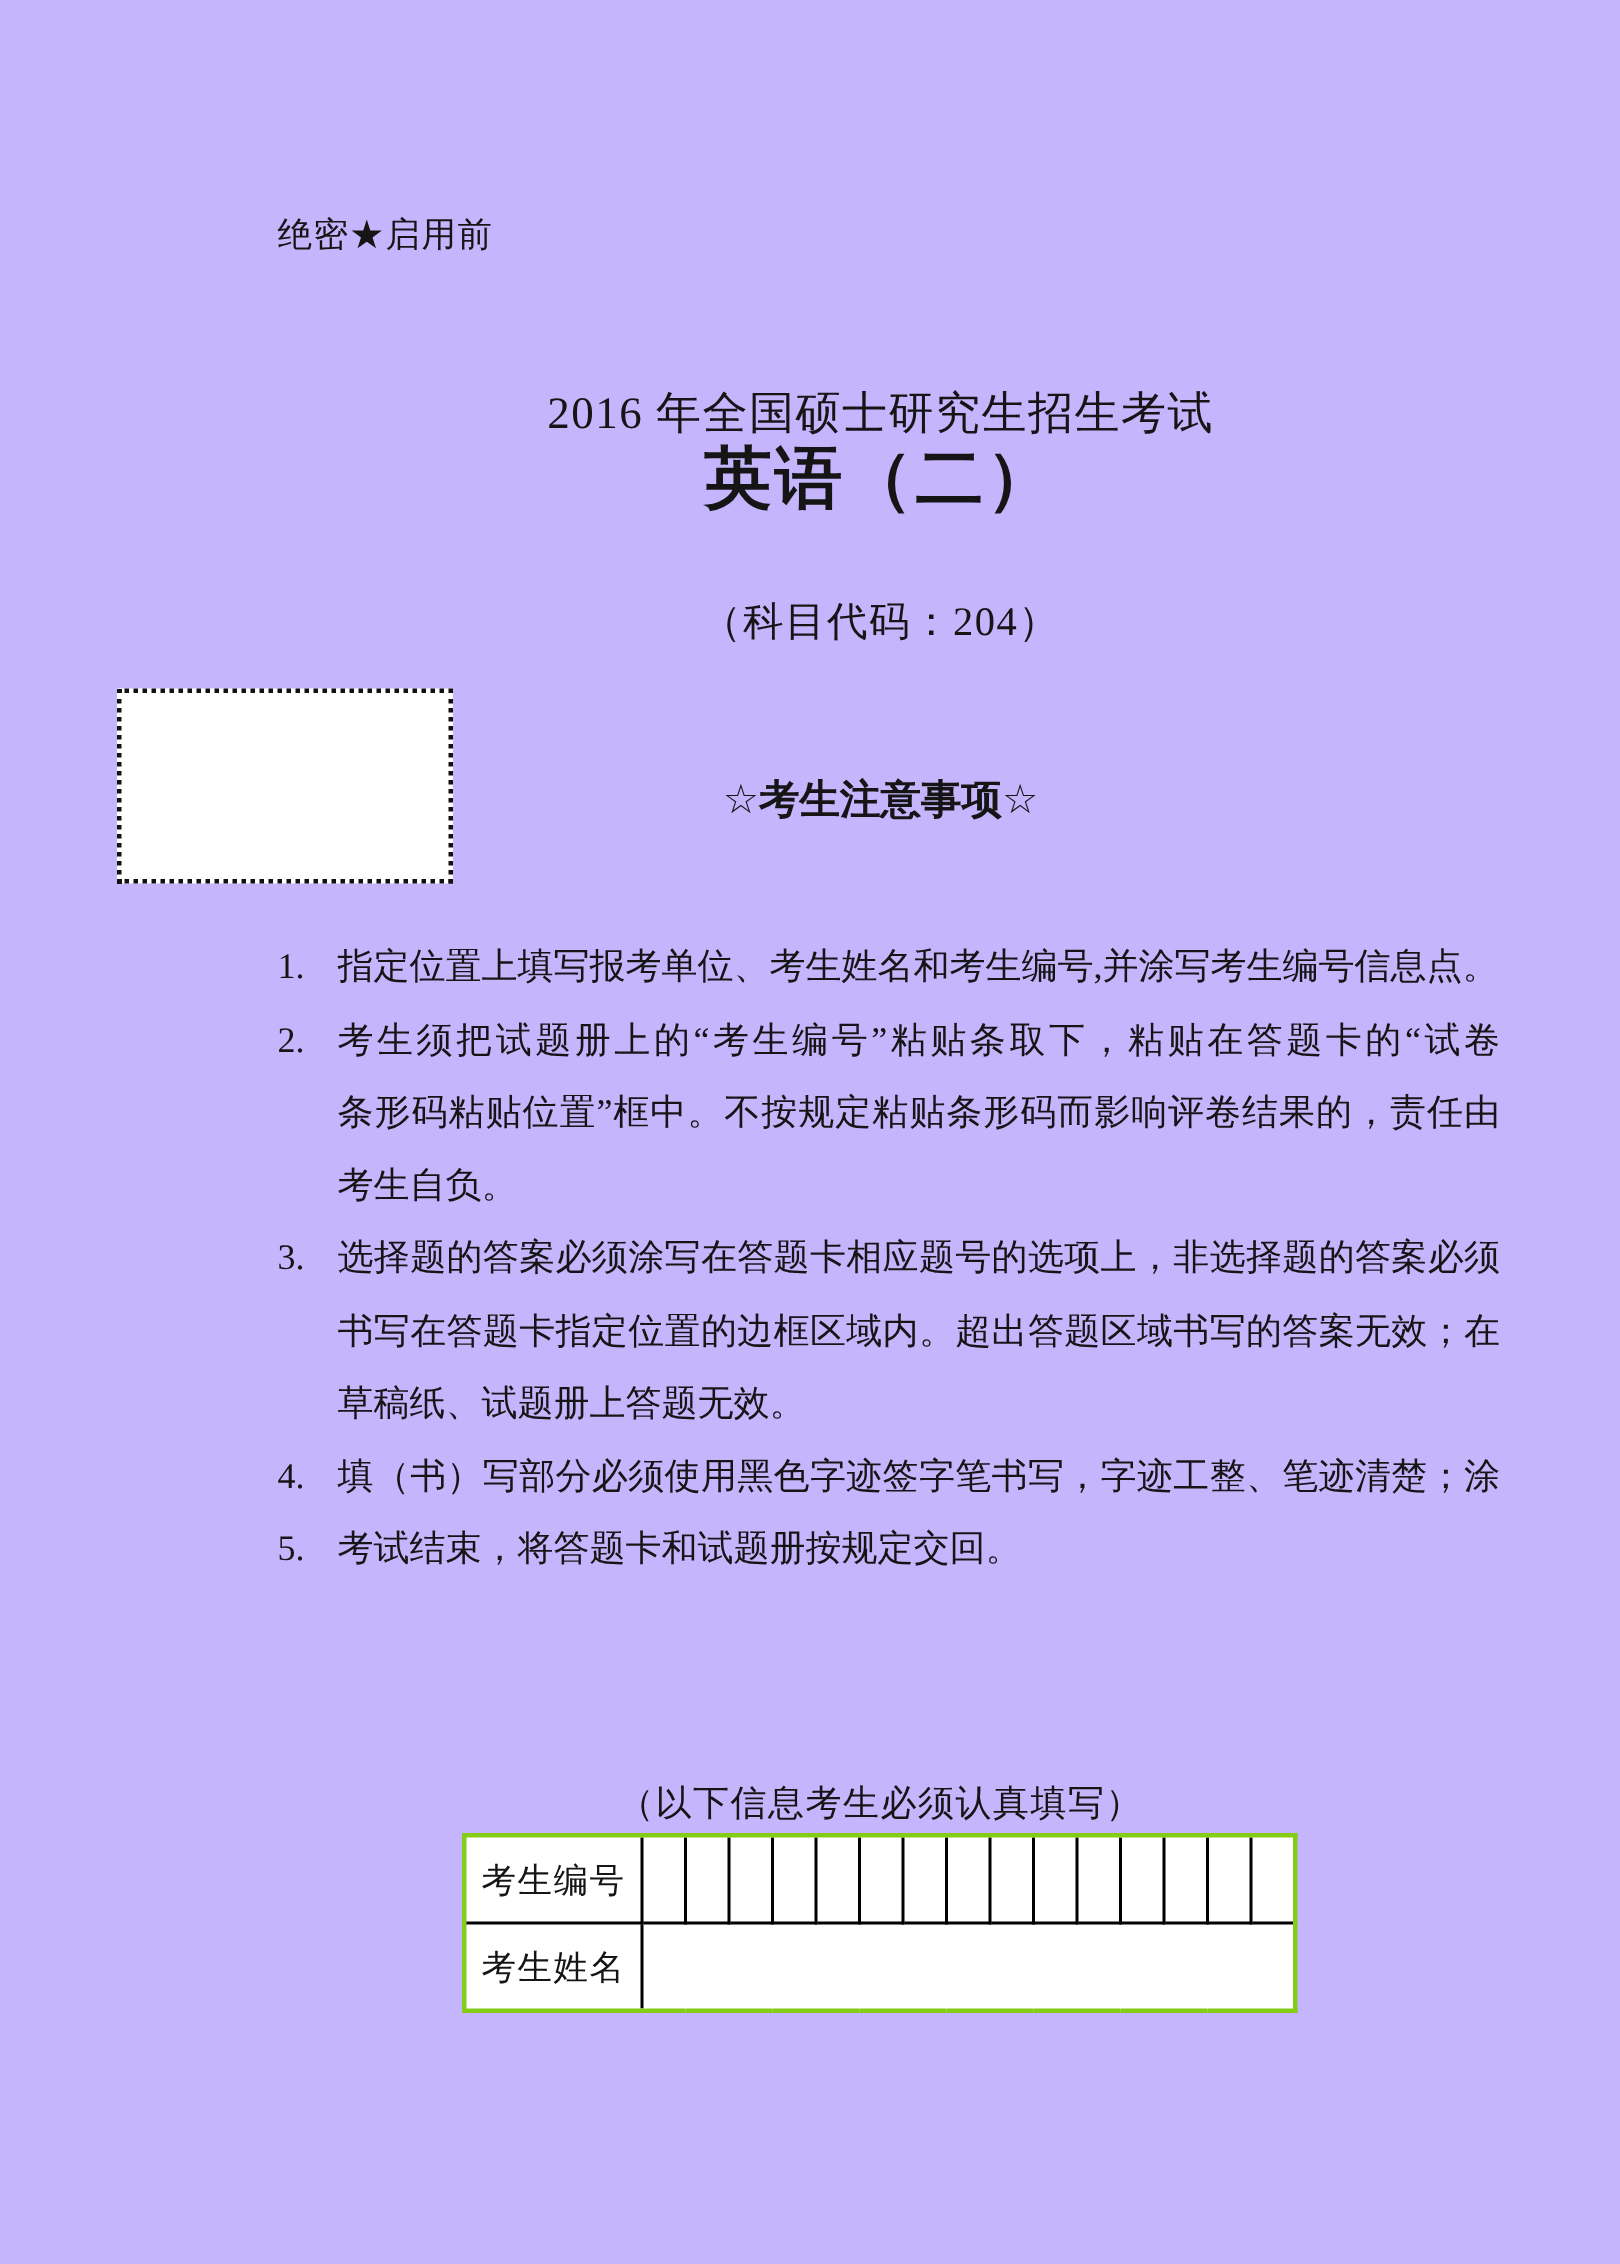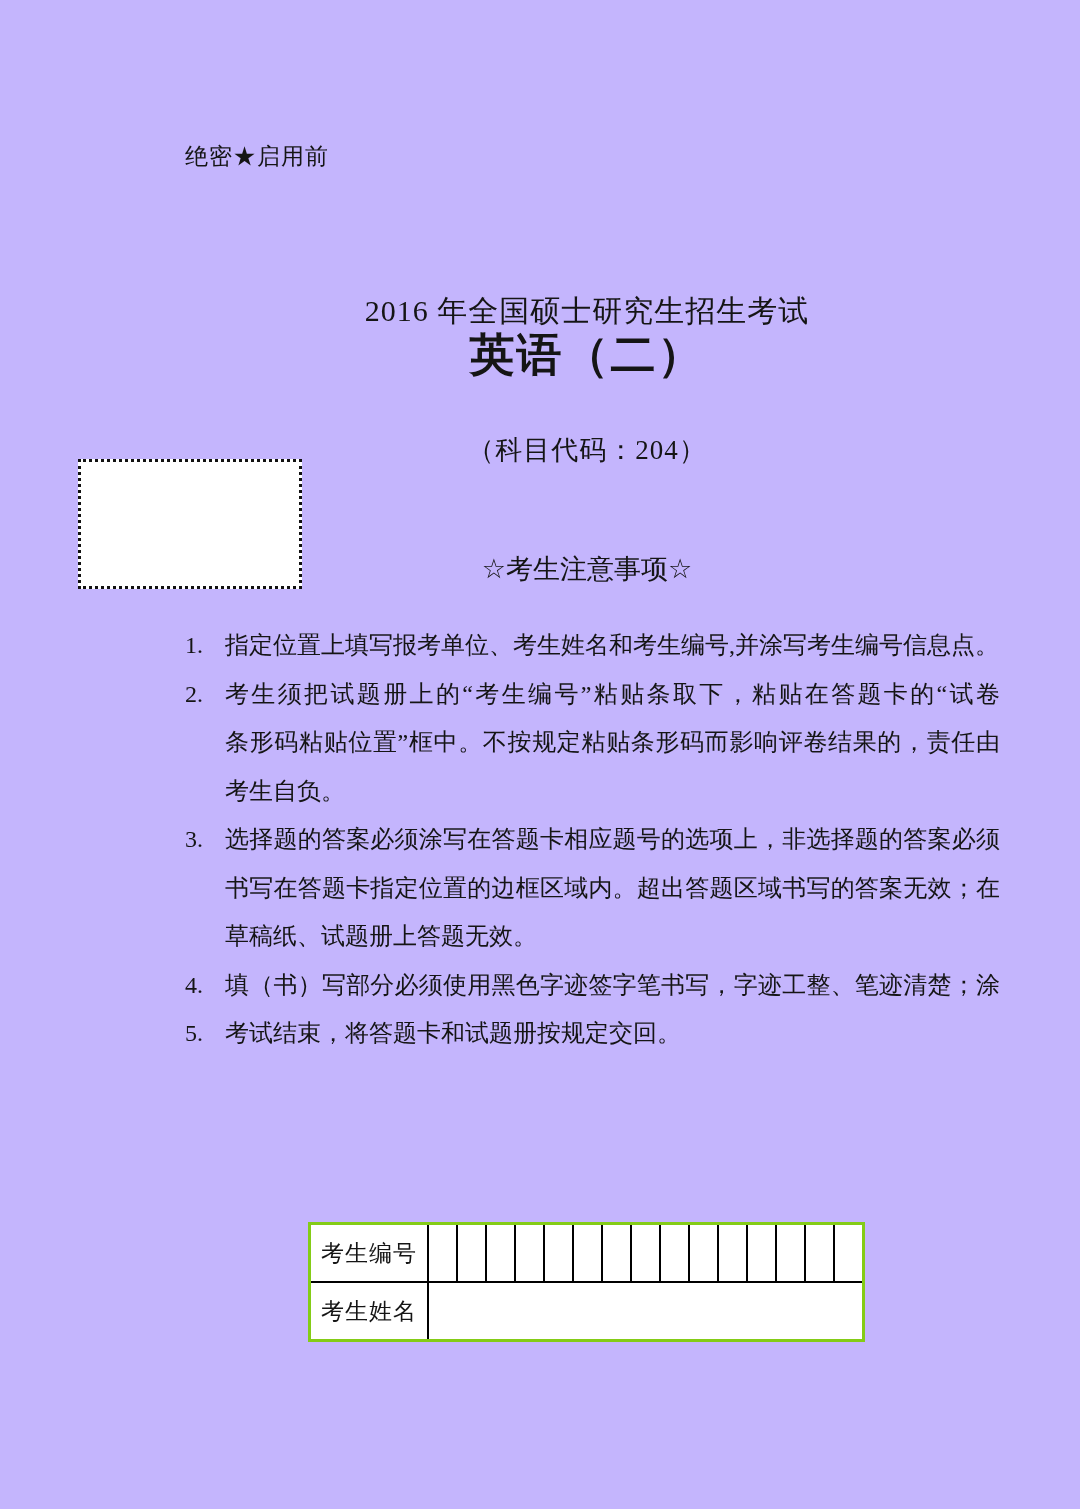--- a/index.html
+++ b/index.html
@@ -10,40 +10,40 @@
     background:#c4b5fd;
     color:#151515;
     font-family:"Liberation Serif","DejaVu Serif",serif;
     overflow:hidden;
   }
   .secret{
     position:absolute;left:185px;top:141px;
     font-size:23px;letter-spacing:1px;
   }
   .centered{
-    position:absolute;left:152px;width:870px;text-align:center;margin-top:36px;
+    position:absolute;left:152px;width:870px;text-align:center;
   }
   .exam-title{
     top:255px;font-size:30px;letter-spacing:1px;
   }
   .subject-title{
     top:290px;font-size:45px;line-height:58px;font-weight:bold;
     font-family:"DejaVu Sans","Liberation Sans",sans-serif;
     letter-spacing:2px;
   }
   .subject-code{
     top:396px;font-size:27px;letter-spacing:1px;
   }
   .dashed-box{
     position:absolute;left:78px;top:459px;width:218px;height:124px;
     border:3px dotted #111;
     background:#fff;
   }
   .notice-head{
-    top:515px;font-size:27px;font-weight:normal;
+    top:515px;font-size:27px;font-weight:bold;
     font-family:"DejaVu Sans","Liberation Sans",sans-serif;
   }
   .notices{
     position:absolute;left:185px;top:621px;width:815px;
     font-size:24px;line-height:48.5px;
   }
   .notice-item{display:flex;}
   .notice-num{flex:none;width:40px;text-align:left;}
   .notice-text{flex:1;min-width:0;}
   .nline{

